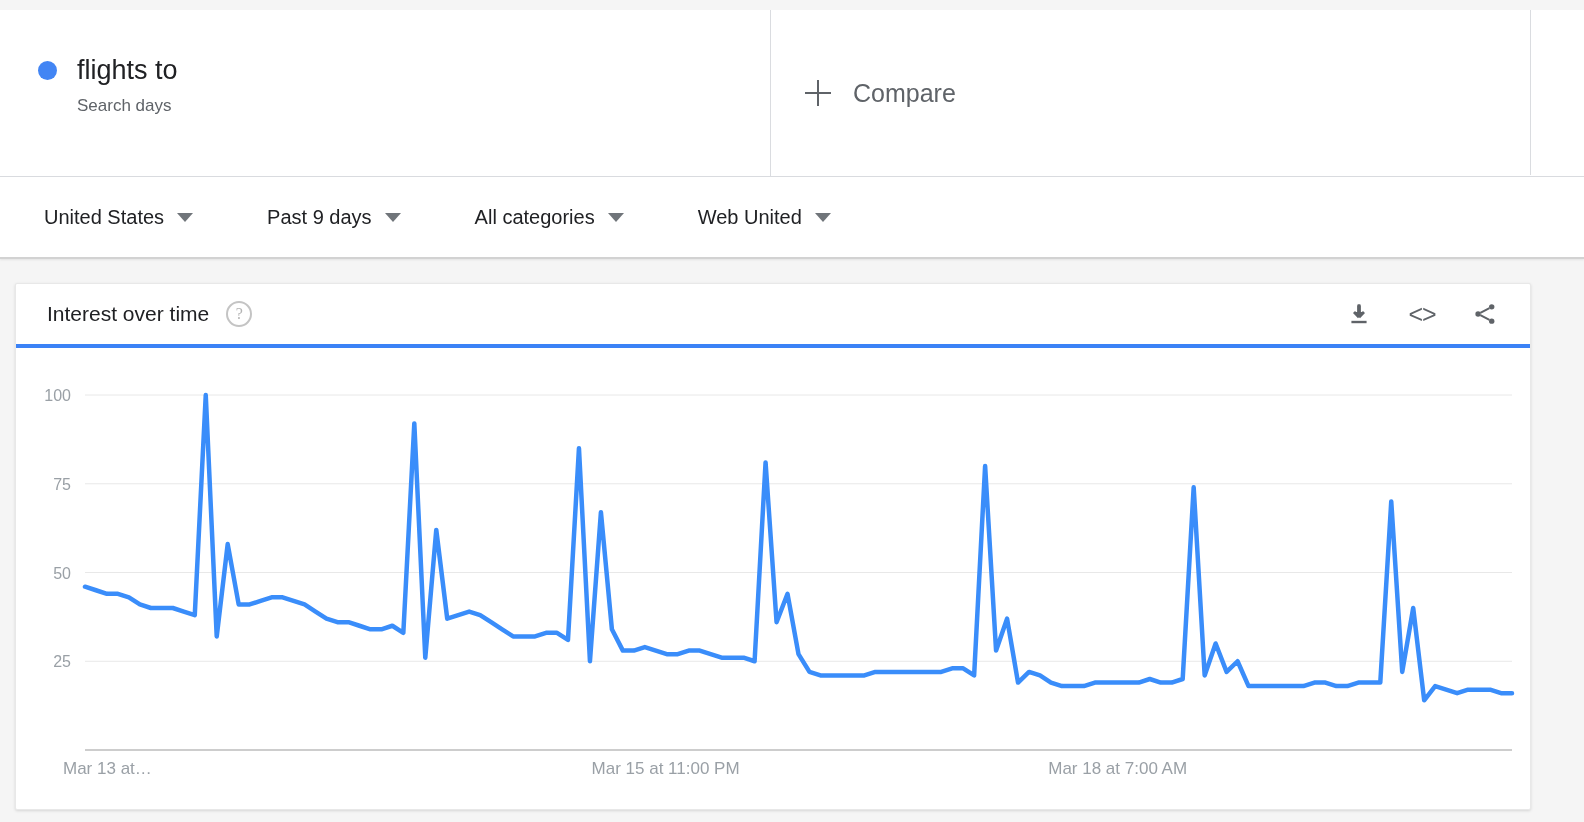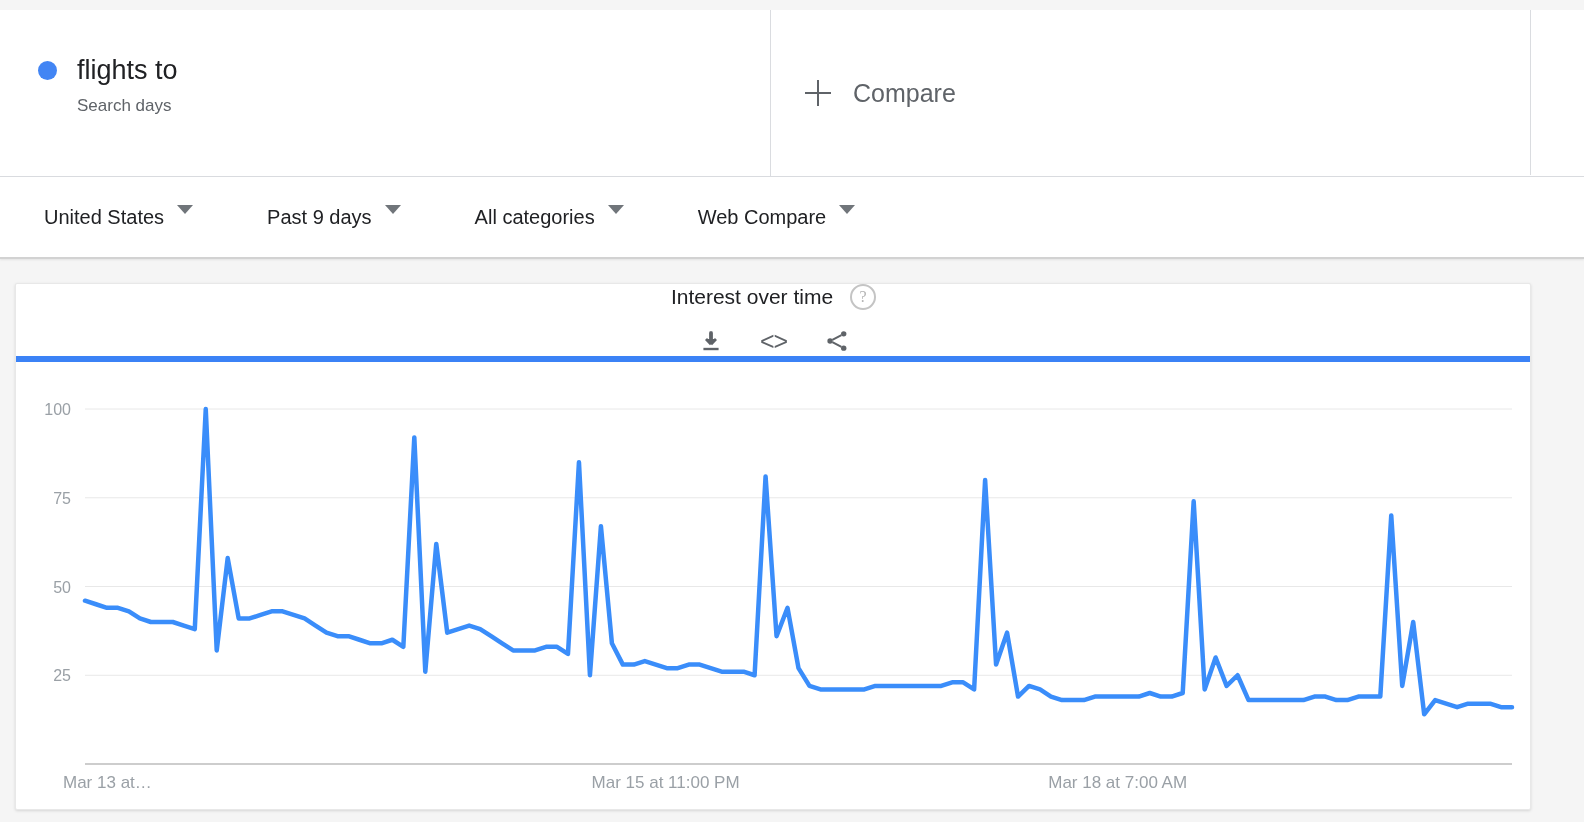--- a/index.html
+++ b/index.html
@@ -104,20 +104,21 @@
     display: flex;
     align-items: center;
     padding-left: 44px;
     border-bottom: 2px solid #d2d2d2;
     box-shadow: 0 1px 2px rgba(0,0,0,0.08);
     position: relative;
     z-index: 3;
   }
   .filter-item {
     display: flex;
+    align-items: center;
     gap: 13px;
     cursor: pointer;
     margin-right: 74px;
   }
   .filter-label {
     font-size: 20px;
     color: #202124;
     line-height: 24px;
   }
   .caret {
@@ -137,27 +138,26 @@
   .card {
     margin: 0 53px 0 15px;
     background: #ffffff;
     border: 1px solid #e8e8e8;
     border-radius: 2px;
     box-shadow: 0 1px 3px rgba(0,0,0,0.13);
     height: 527px;
     position: relative;
   }
   .card-header {
-    height: 78px;
-    border-bottom: 6px solid #3b82f6;
+    height: 64px;
+    border-bottom: 4px solid #3b82f6;
     display: flex;
     align-items: center;
     padding: 0 30px 0 31px;
     justify-content: space-between;
-    flex-direction: column;
   }
   .card-title-wrap {
     display: flex;
     align-items: center;
     gap: 17px;
   }
   .card-title {
     font-size: 21px;
     color: #202124;
     line-height: 26px;
@@ -249,21 +249,21 @@
   </div>
   <div class="filter-item">
     <span class="filter-label">Past 9 days</span>
     <span class="caret"></span>
   </div>
   <div class="filter-item">
     <span class="filter-label">All categories</span>
     <span class="caret"></span>
   </div>
   <div class="filter-item">
-    <span class="filter-label">Web Compare</span>
+    <span class="filter-label">Web United</span>
     <span class="caret"></span>
   </div>
 </div>
 
 <div class="page-body">
   <div class="card">
 
     <div class="card-header">
       <div class="card-title-wrap">
         <span class="card-title">Interest over time</span>

